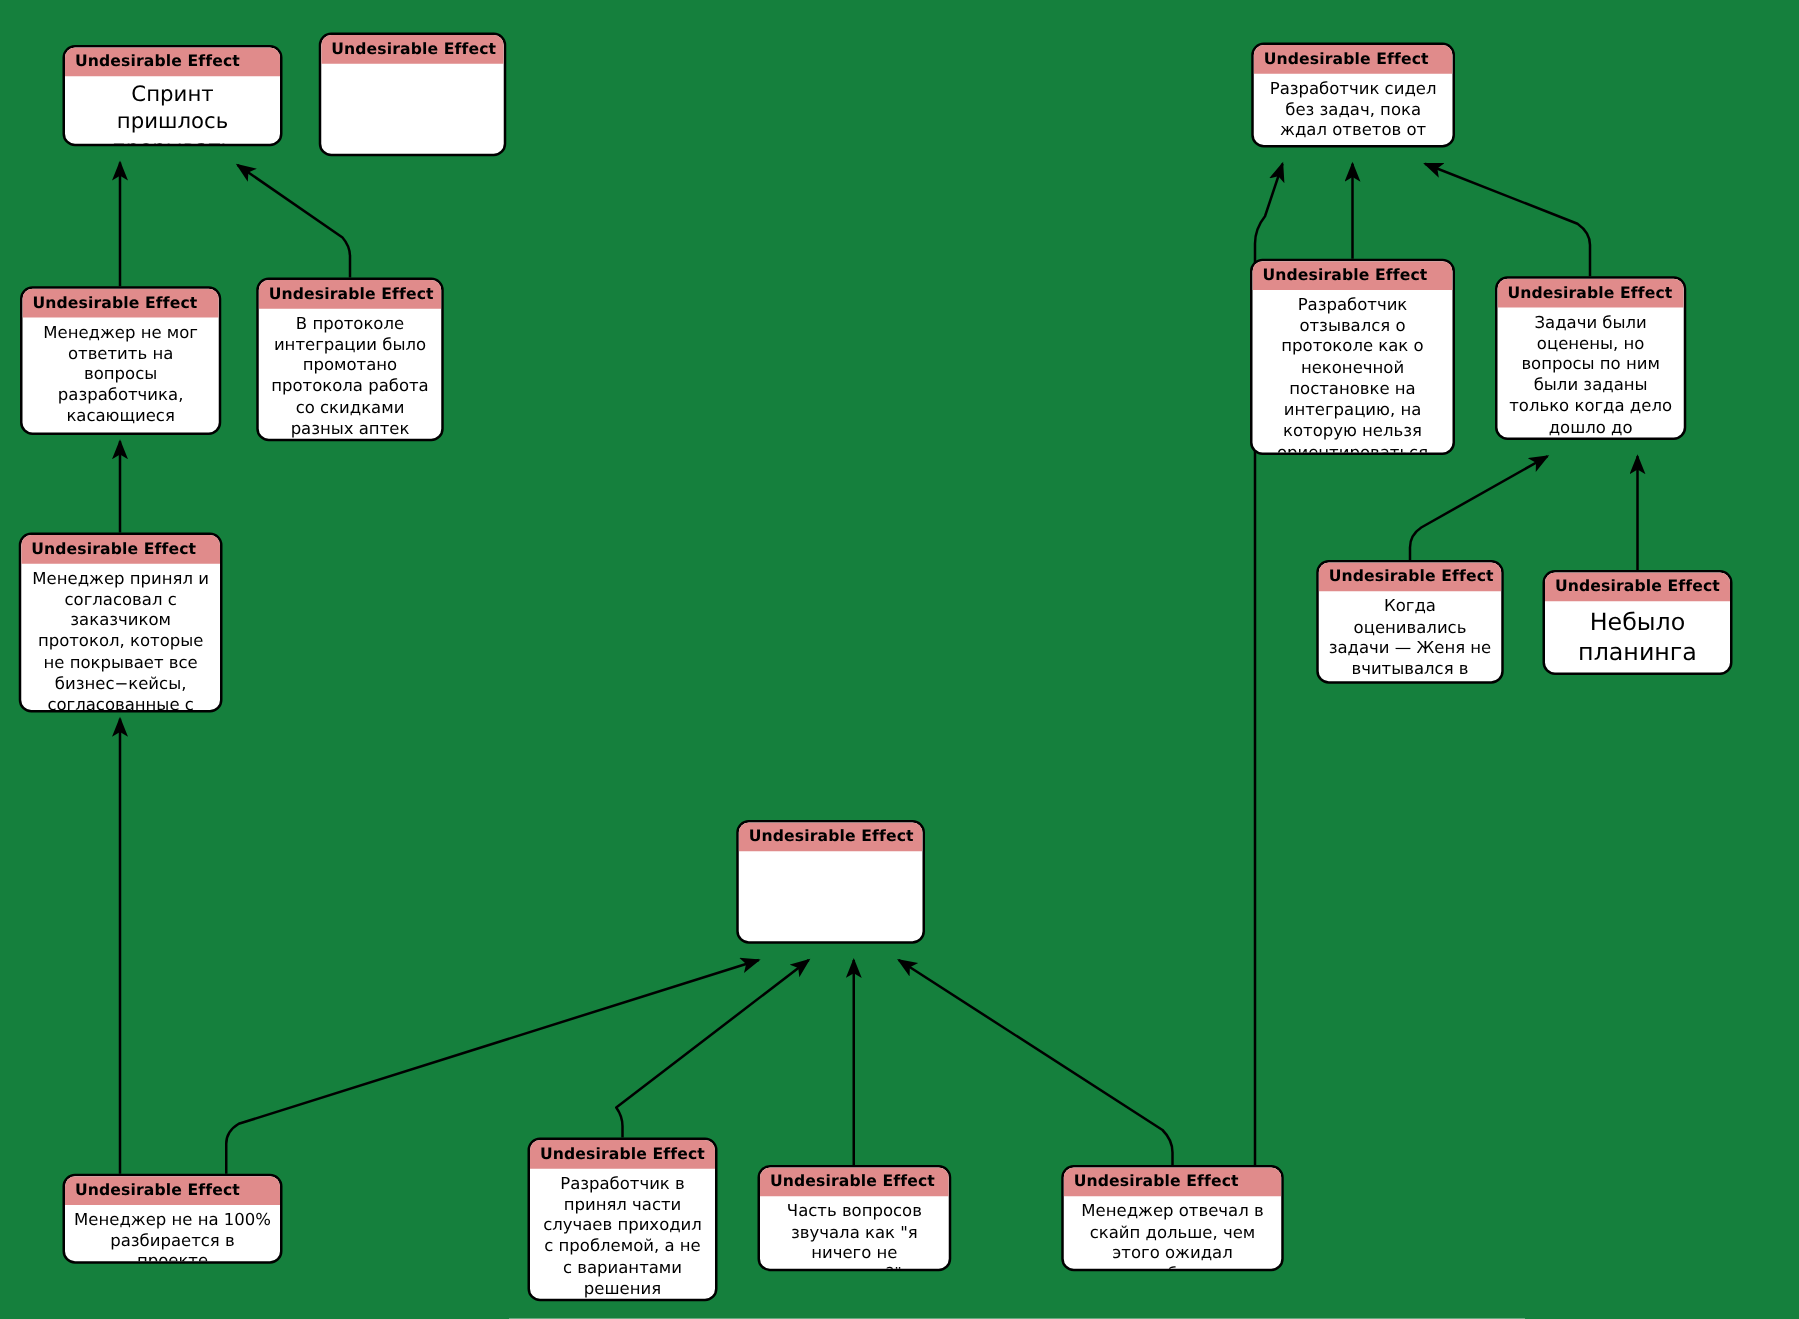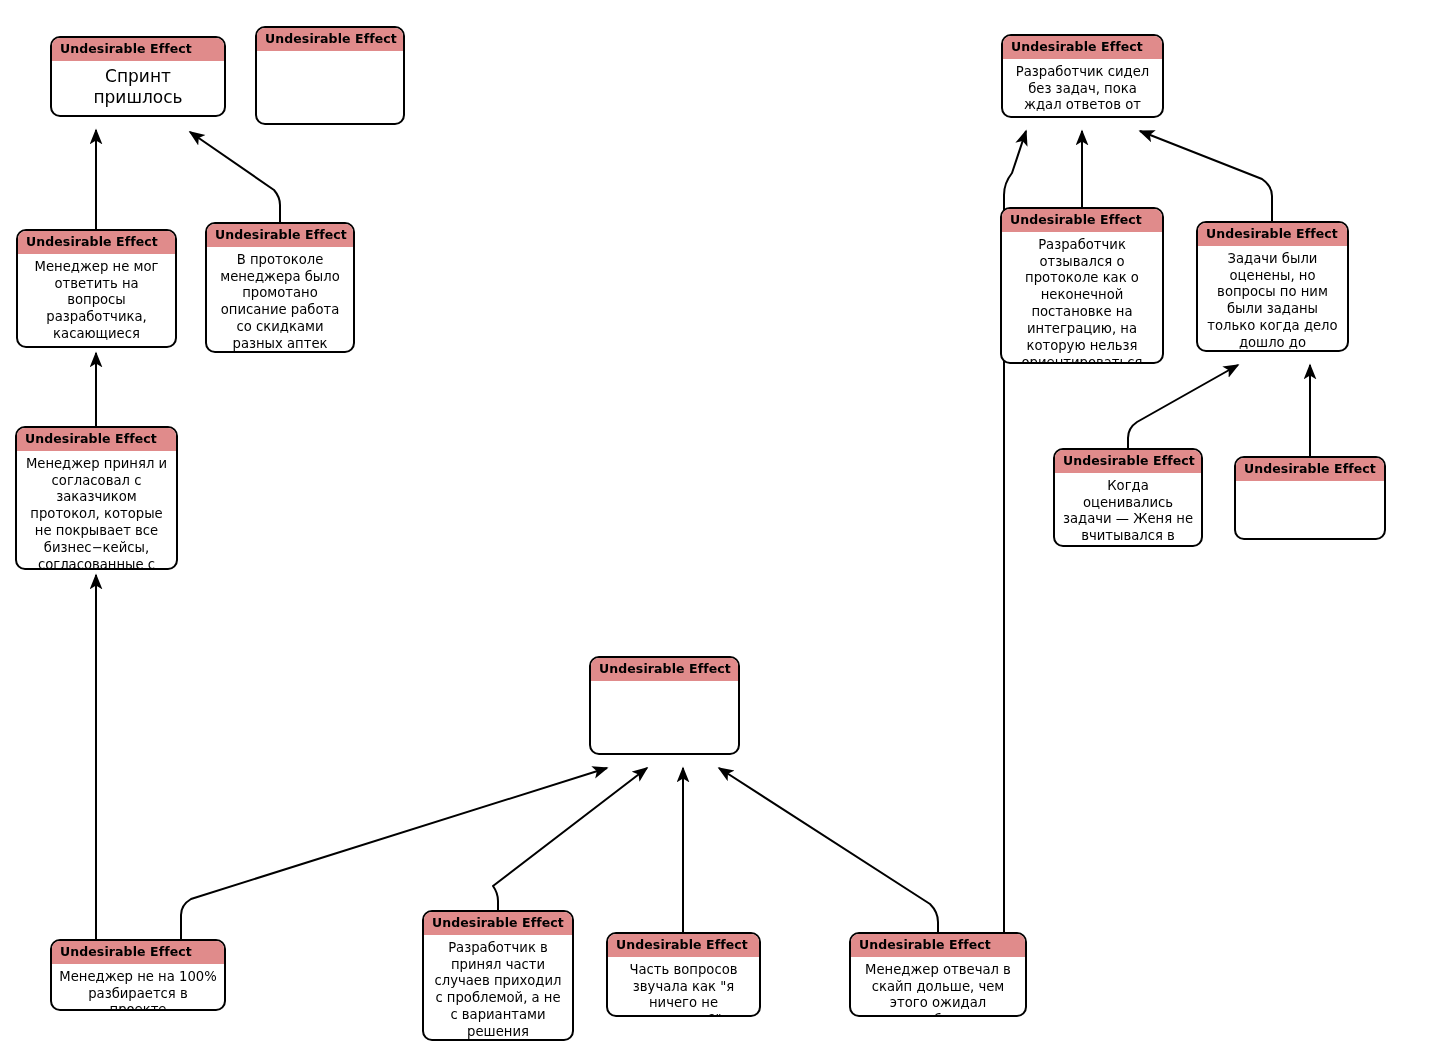--- a/index.html
+++ b/index.html
@@ -54,21 +54,21 @@
     padding: 5px 7px 6px 7px;
     line-height: 1.28;
   }
   .node-body.sz-md { font-size: 13.2px; }
   .node-body.sz-lg { font-size: 17px; }
   .node-body.sz-xl { font-size: 19px; }
 </style>
 </head>
 <body>
 
-<div id="canvas" style="background: #ffffff;">
+<div id="canvas" style="background: #15803d;">
   <svg id="edges" viewBox="0 0 1439 1055" width="1439" height="1055">
     <defs>
       <marker id="arrowhead" markerWidth="9" markerHeight="9" refX="7.2" refY="3.2" orient="auto" markerUnits="strokeWidth">
         <path d="M 0 0 L 8 3.2 L 0 6.4 L 1.9 3.2 Z" fill="#000000"></path>
       </marker>
     </defs>
     <g id="edge-group" fill="none" stroke="#000000" stroke-width="2">
         <path d="M 96 229 L 96 130" marker-end="url(#arrowhead)" stroke-linecap="butt" stroke-linejoin="round"></path>
         <path d="M 280 222 L 280 205 Q 280 197 274 190 L 190 132" marker-end="url(#arrowhead)" stroke-linecap="butt" stroke-linejoin="round"></path>
         <path d="M 96 426 L 96 353" marker-end="url(#arrowhead)" stroke-linecap="butt" stroke-linejoin="round"></path>
@@ -95,40 +95,41 @@
       <div class="node" style="left: 1001px; top: 34px; width: 163px; height: 84px; border-color: rgb(0, 0, 0); background: rgb(255, 255, 255);">
         <div class="node-header" style="background: rgb(224, 139, 139);">Undesirable Effect</div>
         <div class="node-body sz-md">Разработчик сидел без задач, пока ждал ответов от менеджера</div>
       </div>
       <div class="node" style="left: 16px; top: 229px; width: 161px; height: 119px; border-color: rgb(0, 0, 0); background: rgb(255, 255, 255);">
         <div class="node-header" style="background: rgb(224, 139, 139);">Undesirable Effect</div>
         <div class="node-body sz-md">Менеджер не мог ответить на вопросы разработчика, касающиеся протокола</div>
       </div>
       <div class="node" style="left: 205px; top: 222px; width: 150px; height: 131px; border-color: rgb(0, 0, 0); background: rgb(255, 255, 255);">
         <div class="node-header" style="background: rgb(224, 139, 139);">Undesirable Effect</div>
-        <div class="node-body sz-md">В протоколе менеджера было промотано описание работа со скидками разных аптек</div>
+        <div class="node-body sz-md">В протоколе интеграции было промотано протокола работа со скидками разных аптек</div>
       </div>
       <div class="node" style="left: 1000px; top: 207px; width: 164px; height: 157px; border-color: rgb(0, 0, 0); background: rgb(255, 255, 255);">
         <div class="node-header" style="background: rgb(224, 139, 139);">Undesirable Effect</div>
         <div class="node-body sz-md">Разработчик отзывался о протоколе как о неконечной постановке на интеграцию, на которую нельзя ориентироваться при выполнении задач</div>
       </div>
       <div class="node" style="left: 1196px; top: 221px; width: 153px; height: 131px; border-color: rgb(0, 0, 0); background: rgb(255, 255, 255);">
         <div class="node-header" style="background: rgb(224, 139, 139);">Undesirable Effect</div>
         <div class="node-body sz-md">Задачи были оценены, но вопросы по ним были заданы только когда дело дошло до реализации</div>
       </div>
       <div class="node" style="left: 15px; top: 426px; width: 163px; height: 144px; border-color: rgb(0, 0, 0); background: rgb(255, 255, 255);">
         <div class="node-header" style="background: rgb(224, 139, 139);">Undesirable Effect</div>
         <div class="node-body sz-md">Менеджер принял и согласовал с заказчиком протокол, которые не покрывает все бизнес−кейсы, согласованные с клиентом</div>
       </div>
       <div class="node" style="left: 1053px; top: 448px; width: 150px; height: 99px; border-color: rgb(0, 0, 0); background: rgb(255, 255, 255);">
         <div class="node-header" style="background: rgb(224, 139, 139);">Undesirable Effect</div>
         <div class="node-body sz-md">Когда оценивались задачи — Женя не вчитывался в постановки</div>
       </div>
       <div class="node" style="left: 1234px; top: 456px; width: 152px; height: 84px; border-color: rgb(0, 0, 0); background: rgb(255, 255, 255);">
         <div class="node-header" style="background: rgb(224, 139, 139);">Undesirable Effect</div>
+        <div class="node-body sz-xl">Небыло планинга</div>
       </div>
       <div class="node" style="left: 589px; top: 656px; width: 151px; height: 99px; border-color: rgb(0, 0, 0); background: rgb(255, 255, 255);">
         <div class="node-header" style="background: rgb(224, 139, 139);">Undesirable Effect</div>
       </div>
       <div class="node" style="left: 50px; top: 939px; width: 176px; height: 72px; border-color: rgb(0, 0, 0); background: rgb(255, 255, 255);">
         <div class="node-header" style="background: rgb(224, 139, 139);">Undesirable Effect</div>
         <div class="node-body sz-md">Менеджер не на 100% разбирается в проекте</div>
       </div>
       <div class="node" style="left: 422px; top: 910px; width: 152px; height: 131px; border-color: rgb(0, 0, 0); background: rgb(255, 255, 255);">
         <div class="node-header" style="background: rgb(224, 139, 139);">Undesirable Effect</div>

